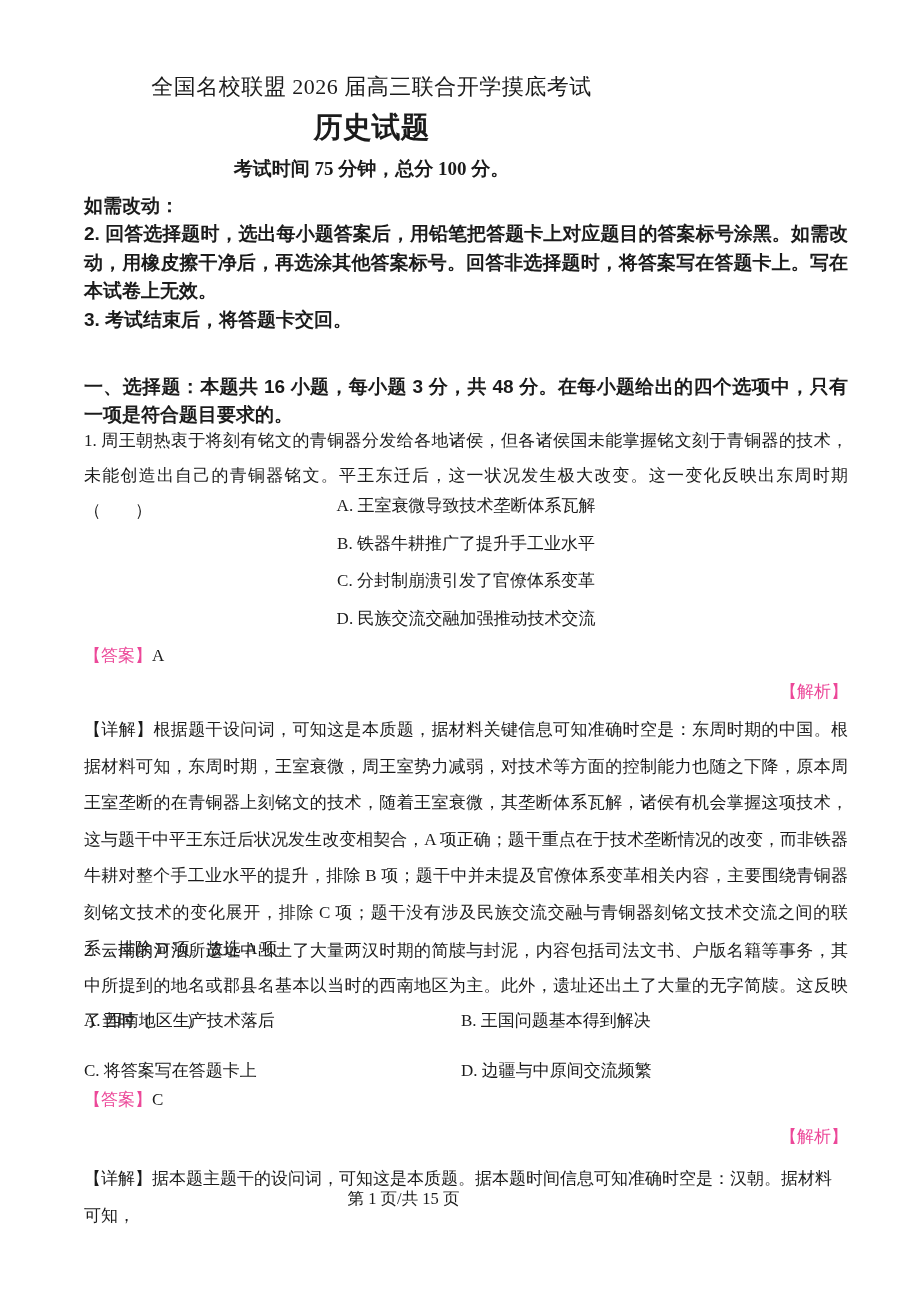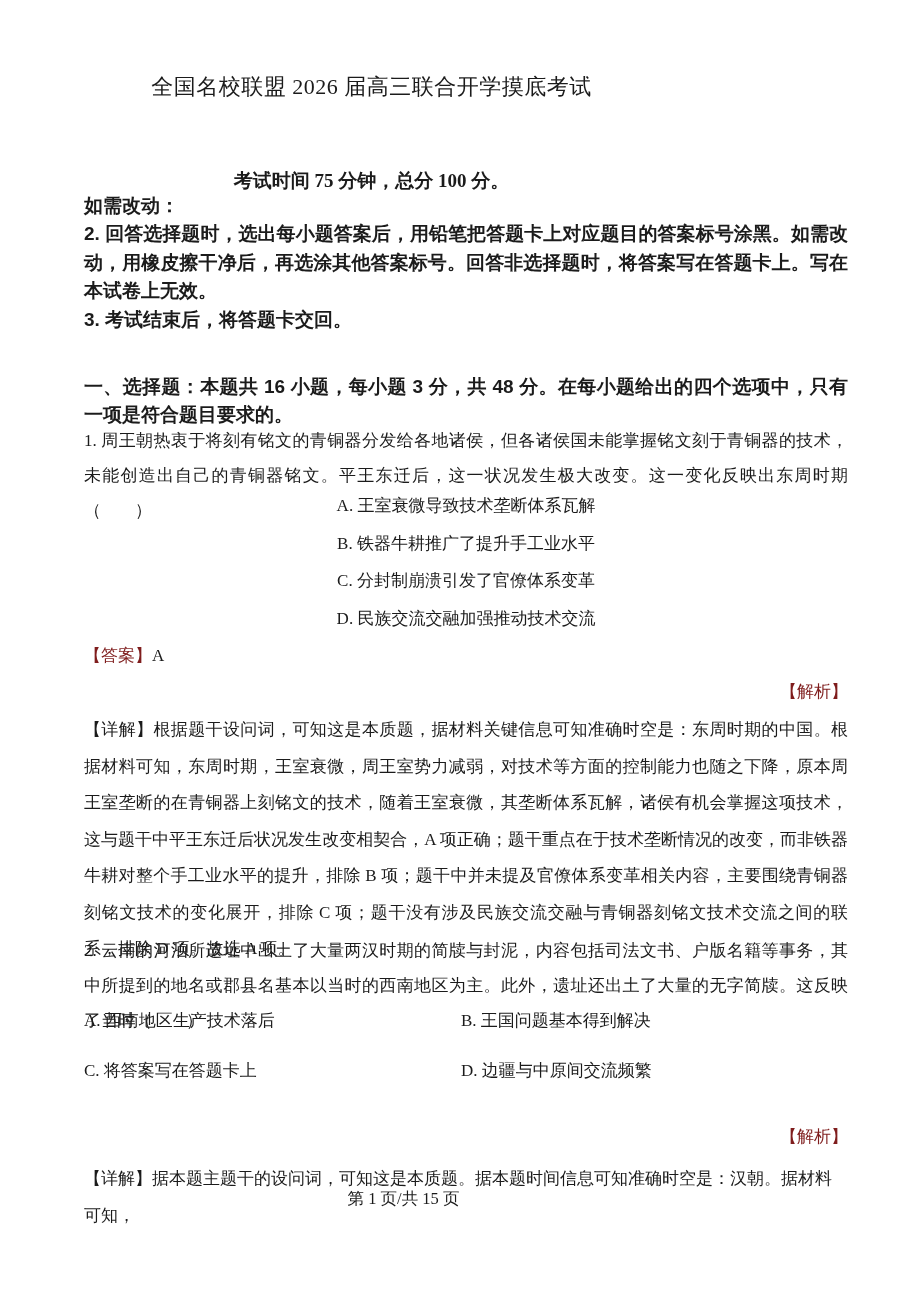--- a/index.html
+++ b/index.html
@@ -23,21 +23,21 @@
     font-weight: 400;
     letter-spacing: 0.5px;
   }
   .paper-title {
     top: 108px;
     font-size: 29px;
     font-weight: 700;
     font-family: "Liberation Sans", "DejaVu Sans", sans-serif;
   }
   .exam-info {
-    top: 168px;
+    top: 156px;
     font-size: 19px;
     font-weight: 700;
   }
   .notices {
     top: 192px;
     font-family: "Liberation Sans", "DejaVu Sans", sans-serif;
     font-weight: 700;
     font-size: 19px;
     line-height: 28.4px;
   }
@@ -70,34 +70,35 @@
   .analysis-line { font-size: 17px; line-height: 22px; text-align: right; }
   .q1-analysis { top: 681px; }
   .q2-analysis { top: 1126px; }
   .detail-para {
     font-size: 17px;
     line-height: 36.5px;
     text-align: justify;
   }
   .q1-detail { top: 712px; }
   .q2-detail { top: 1161px; text-align: left; }
-  .blue { color: #7f1d1d; }
+  .blue { color: #ec4899; }
   .page-footer {
     top: 1188px;
     font-size: 16.5px;
     margin-left: 32px;
   }
 </style>
 </head>
 <body>
 
 <div class="page">
 
   <p class="abs center exam-title">全国名校联盟 2026 届高三联合开学摸底考试</p>
 
+  <p class="abs center paper-title">历史试题</p>
 
   <p class="abs center exam-info">考试时间 75 分钟，总分 100 分。</p>
 
   <div class="abs notices">
     <p>如需改动：</p>
     <p>2. 回答选择题时，选出每小题答案后，用铅笔把答题卡上对应题目的答案标号涂黑。如需改动，用橡皮擦干净后，再选涂其他答案标号。回答非选择题时，将答案写在答题卡上。写在本试卷上无效。</p>
     <p>3. 考试结束后，将答题卡交回。</p>
   </div>
 
   <p class="abs section-heading">一、选择题：本题共 16 小题，每小题 3 分，共 48 分。在每小题给出的四个选项中，只有一项是符合题目要求的。</p>
@@ -127,20 +128,23 @@
 
   <div class="abs options-grid">
     <div class="row">
       <span class="col-a">A. 西南地区生产技术落后</span><span class="col-b">B. 王国问题基本得到解决</span>
     </div>
     <div class="row">
       <span class="col-a">C. 将答案写在答题卡上</span><span class="col-b">D. 边疆与中原间交流频繁</span>
     </div>
   </div>
 
+  <p class="abs answer-line q2-answer">
+    <span class="blue">【答案】</span><span>C</span>
+  </p>
 
   <p class="abs analysis-line q2-analysis">
     <span class="blue">【解析】</span>
   </p>
 
   <p class="abs detail-para q2-detail">
     <span>【详解】</span><span>据本题主题干的设问词，可知这是本质题。据本题时间信息可知准确时空是：汉朝。据材料可知，</span>
   </p>
 
   <p class="abs center page-footer">第 1 页/共 15 页</p>

